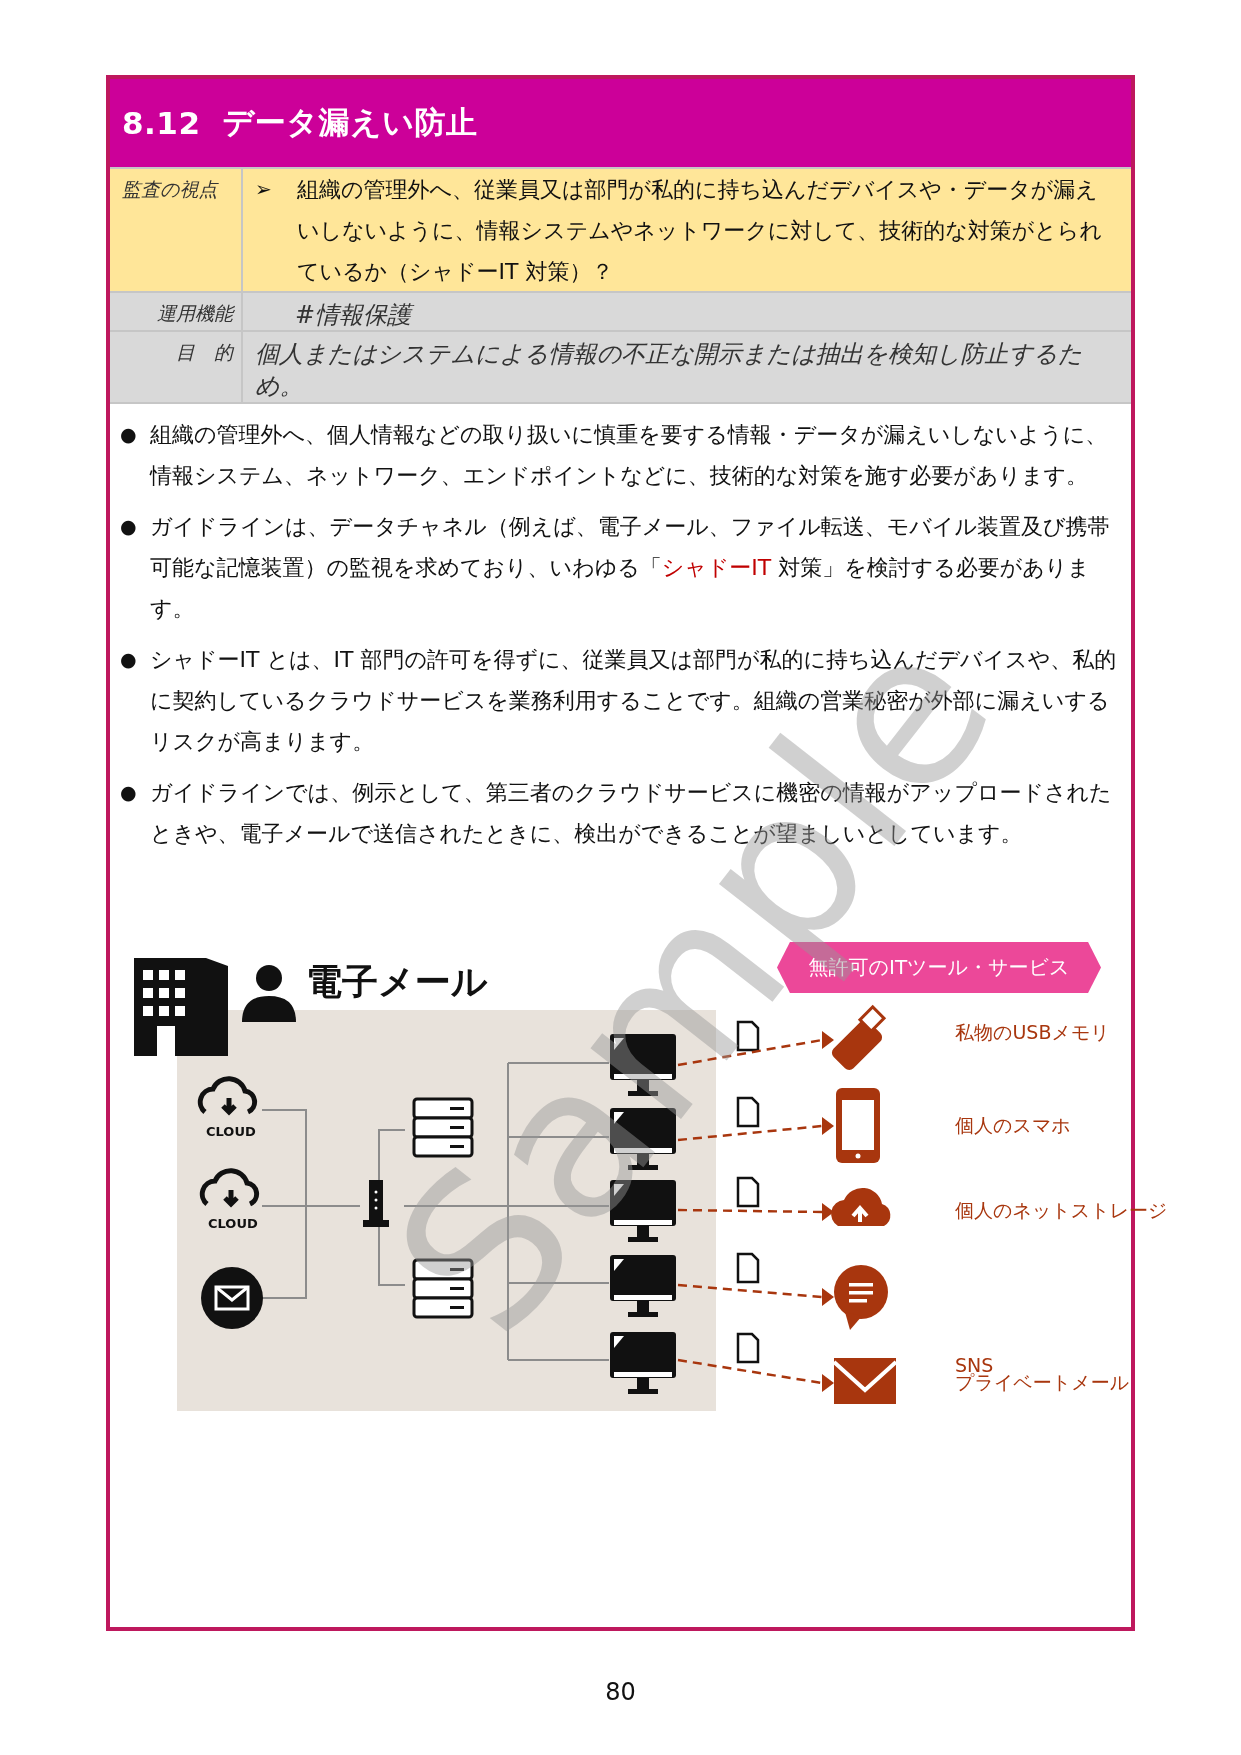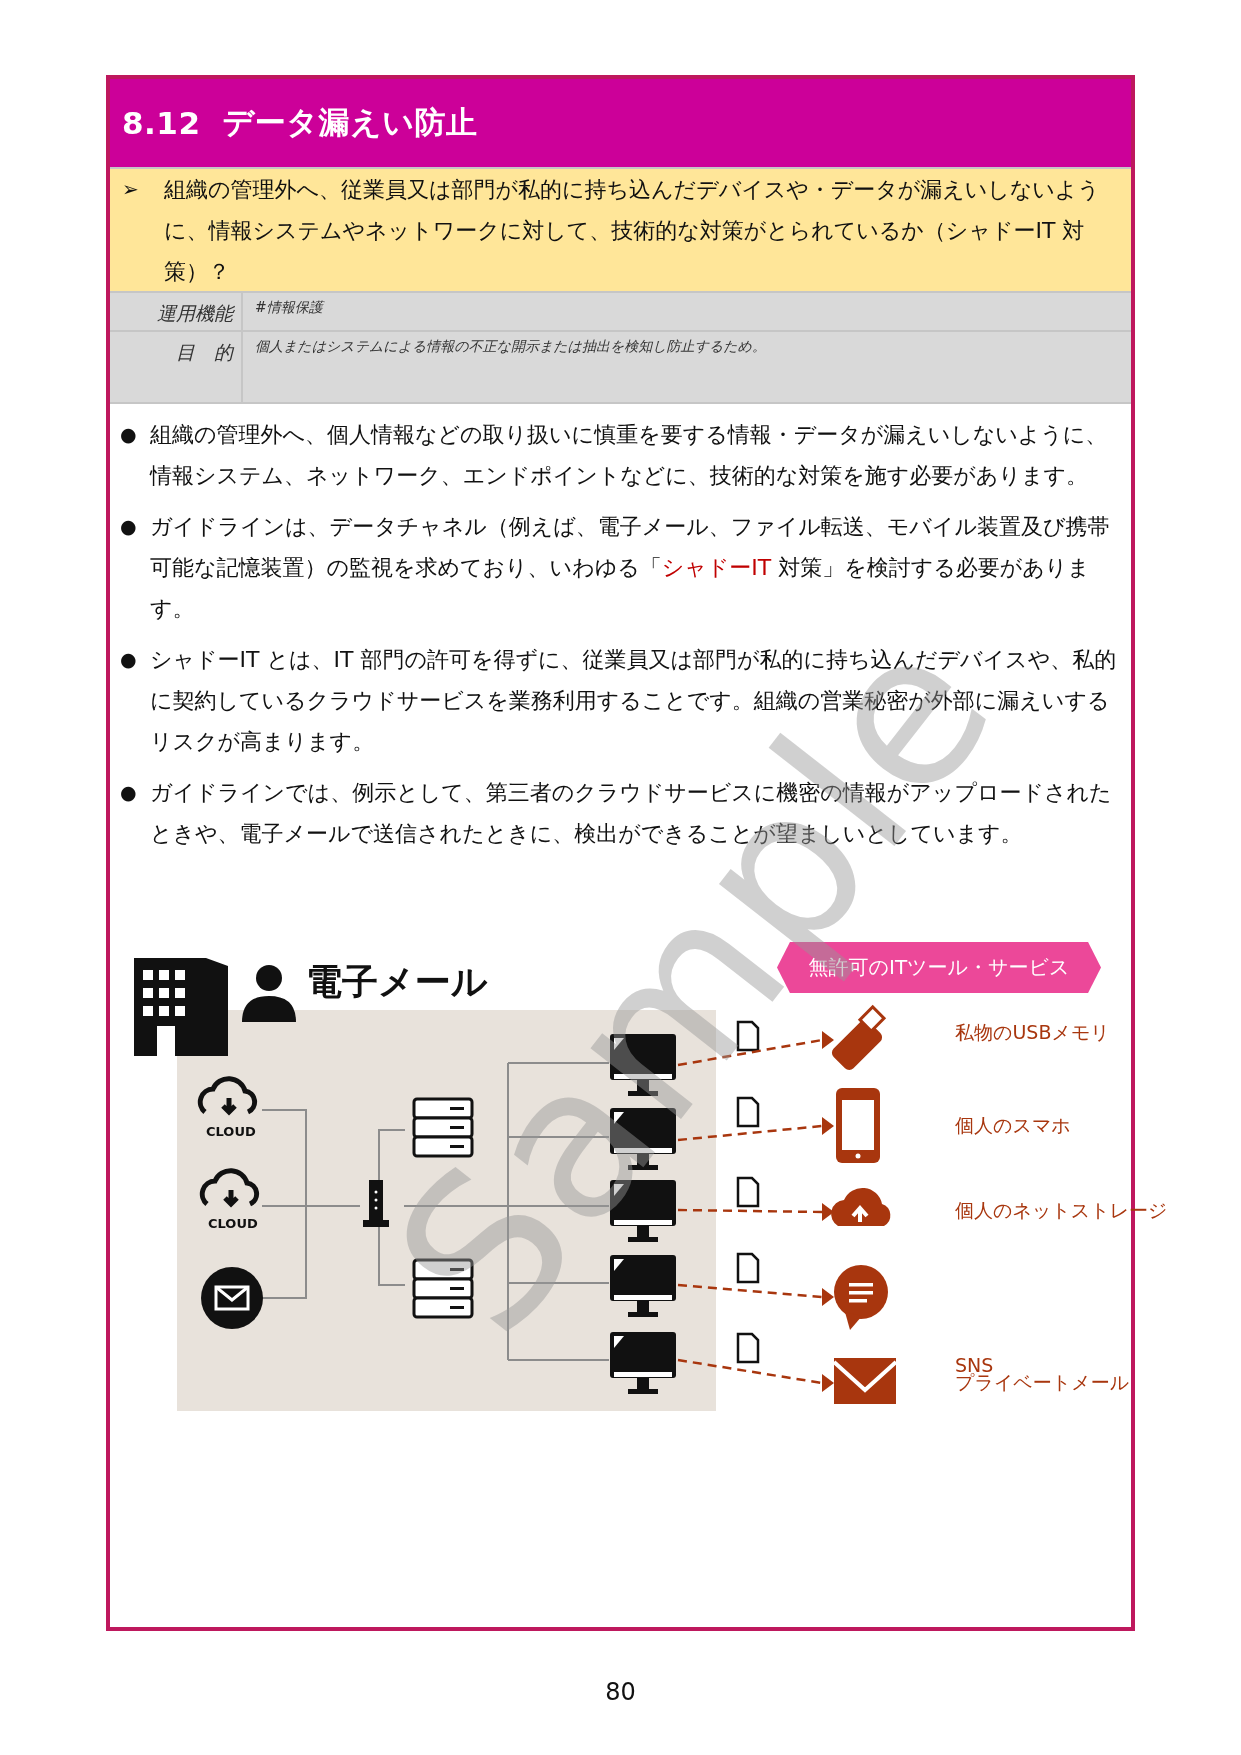--- a/index.html
+++ b/index.html
@@ -13,23 +13,23 @@
   .header .num { margin-right: 22px; }
   .row { position: absolute; left: 0; right: 0; display: flex; border-top: 2px solid #c6c6c6; box-sizing: border-box; }
   .row .label { width: 133px; border-right: 2px solid #c6c6c6; box-sizing: border-box;
                 font-family: "DejaVu Serif", serif; font-style: italic; font-size: 19px; color: #333;
                 text-align: right; padding: 8px 8px 0 0; }
   .row .val { flex: 1; padding: 6px 12px 0 12px; box-sizing: border-box; }
   .row-audit { top: 88px; height: 124px; background: #FFE699; }
   .row-audit .label { text-align: left; padding-left: 12px; }
   .row-audit .val { display: flex; font-size: 22px; line-height: 41px; padding-top: 0; }
   .row-audit .arrow { width: 42px; flex: none; font-size: 20px; }
-  .row-func { top: 212px; height: 45px; background: #D9D9D9; }
+  .row-func { top: 212px; height: 45px; background: #D9D9D9; gap: 40px; }
   .row-purpose { top: 251px; height: 74px; background: #D9D9D9; border-bottom: 2px solid #c6c6c6; }
-  .italic-val { font-family: "DejaVu Serif", serif; font-style: italic; font-size: 14px; color: #333; }
+  .italic-val { font-family: "DejaVu Serif", serif; font-style: italic; font-size: 24px; color: #333; }
   .bullets { position: absolute; left: 10px; top: 335px; right: 10px; }
   .bullet { display: flex; font-size: 22px; line-height: 41px; margin-bottom: 10px; }
   .bullet .dot { width: 30px; flex: none; font-size: 19px; }
   .red { color: #C00000; }
   .diagram { position: absolute; left: 0; top: 0; width: 1241px; height: 1755px; pointer-events: none; }
   .diagram * { pointer-events: auto; }
   .beige { position: absolute; left: 177px; top: 1010px; width: 539px; height: 401px; background: #E8E2DB; }
   .company-label { position: absolute; left: 306px; top: 958px; font-family: "DejaVu Serif", serif;
                    font-weight: bold; font-size: 36px; color: #111; }
   .banner { position: absolute; left: 777px; top: 942px; width: 324px; height: 51px; background: #ec4899;
@@ -45,20 +45,21 @@
 </head>
 <body>
 
 <div class="page-box">
   <div class="header">
     <span class="num">8.12</span>
     <span>データ漏えい防止</span>
   </div>
 
   <div class="row row-audit">
+    <div class="label">監査の視点</div>
     <div class="val">
       <span class="arrow">➢</span>
       <span>組織の管理外へ、従業員又は部門が私的に持ち込んだデバイスや・データが漏えいしないように、情報システムやネットワークに対して、技術的な対策がとられているか（シャドーIT 対策）？</span>
     </div>
   </div>
 
   <div class="row row-func">
     <div class="label">運用機能</div>
     <div class="val italic-val">#情報保護</div>
   </div>

